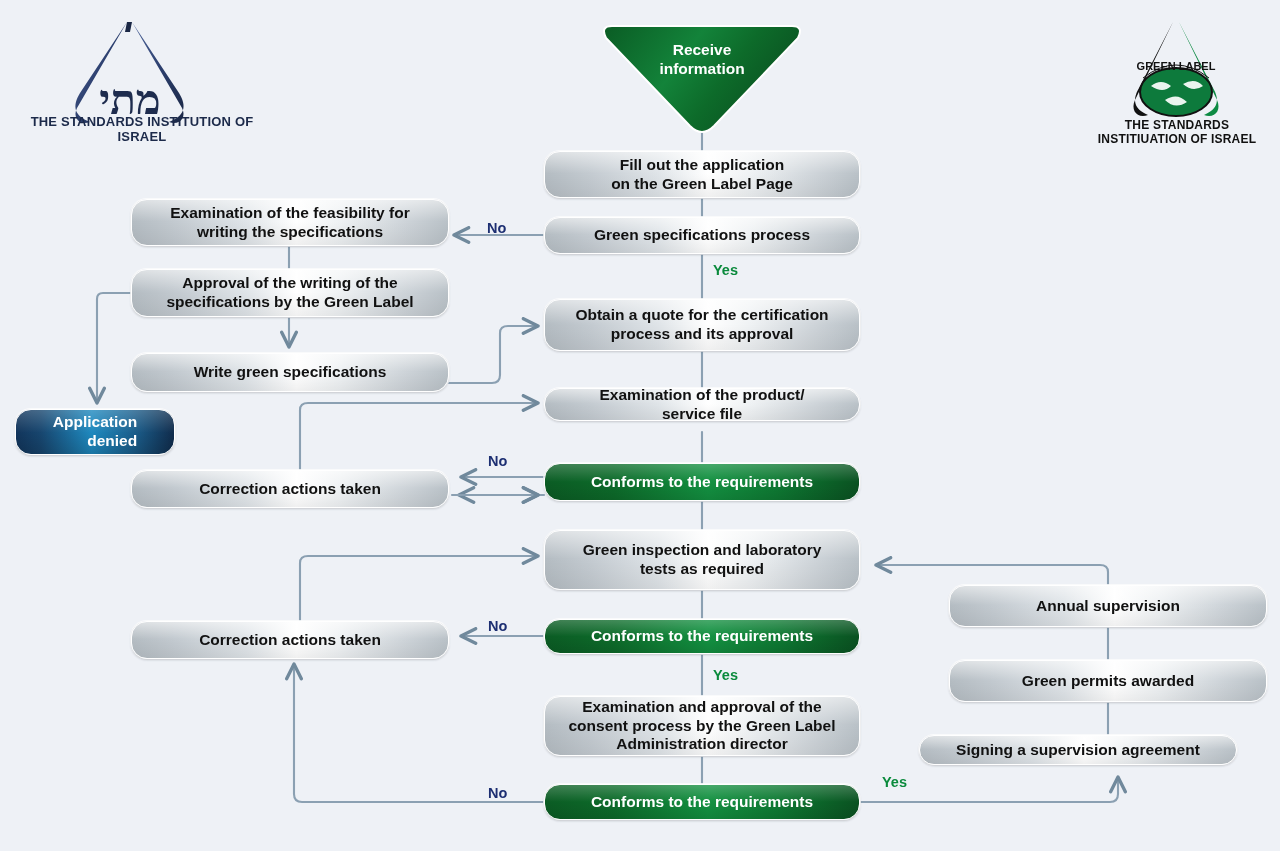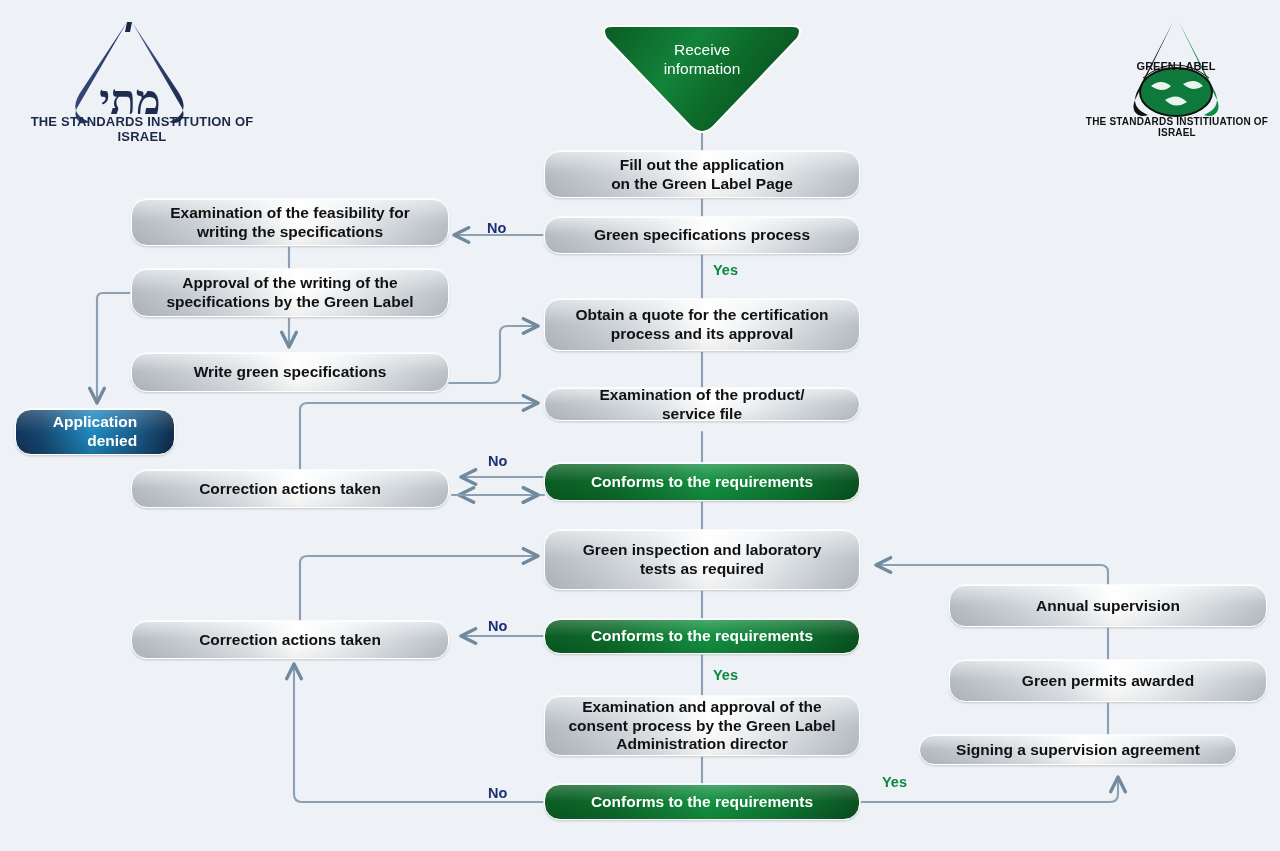--- a/index.html
+++ b/index.html
@@ -52,41 +52,41 @@
       linear-gradient(180deg, rgba(255,255,255,.20) 0%, rgba(255,255,255,0) 52%, rgba(0,0,0,.14) 100%),
       linear-gradient(90deg,#12355b 0%,#17466f 16%,#1e89bf 48%,#1b5f8d 74%,#102c4c 100%);
     border:1px solid #ffffff;
     box-shadow:0 1px 2px rgba(60,70,85,.30), 0 0 0 1px rgba(255,255,255,.85);
   }
 
   
   .tri-wrap{position:absolute;z-index:6;}
   .tri-wrap .tri-label{
     position:absolute;left:0;top:18px;width:100%;
-    text-align:center;color:#fff;font-weight:normal;font-size:15.5px;line-height:1.25;
+    text-align:center;color:#fff;font-weight:bold;font-size:15.5px;line-height:1.25;
     pointer-events:none;
   }
 
   
   .conn{position:absolute;top:0;left:0;width:1280px;height:851px;z-index:2;pointer-events:none;}
 
   .lbl{
     position:absolute;font-size:14.5px;font-weight:bold;z-index:7;white-space:nowrap;
   }
   .lbl.no{color:#1d2f72;}
   .lbl.yes{color:#0a8a3c;}
 
   
   .logo{position:absolute;z-index:8;}
   .logo-cap{
     position:absolute;width:100%;text-align:center;
     font-weight:bold;letter-spacing:.2px;
   }
   #logo-left .logo-cap{color:#1c2a4a;font-size:13px;bottom:0;}
-  #logo-right .logo-cap{color:#111;font-size:10px;bottom:8px;}
+  #logo-right .logo-cap{color:#111;font-size:12px;bottom:0;}
 </style>
 </head>
 <body style="background: rgb(238, 241, 246);">
 
 <div id="stage">
 
   <div class="logo" id="logo-left" style="left:14px;top:12px;width:256px;height:132px;">
     <svg width="256" height="118" viewBox="0 0 256 118">
       <defs>
         <linearGradient id="gl" x1="0" y1="0" x2="1" y2="1">

